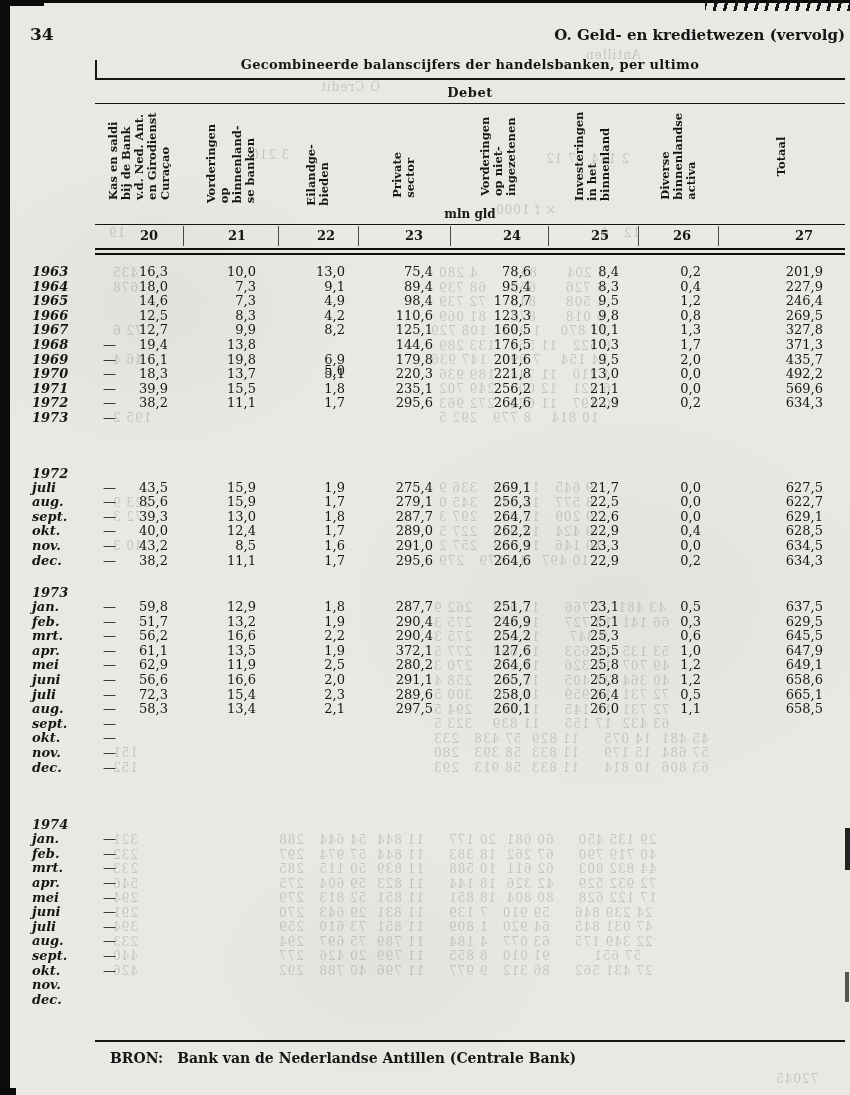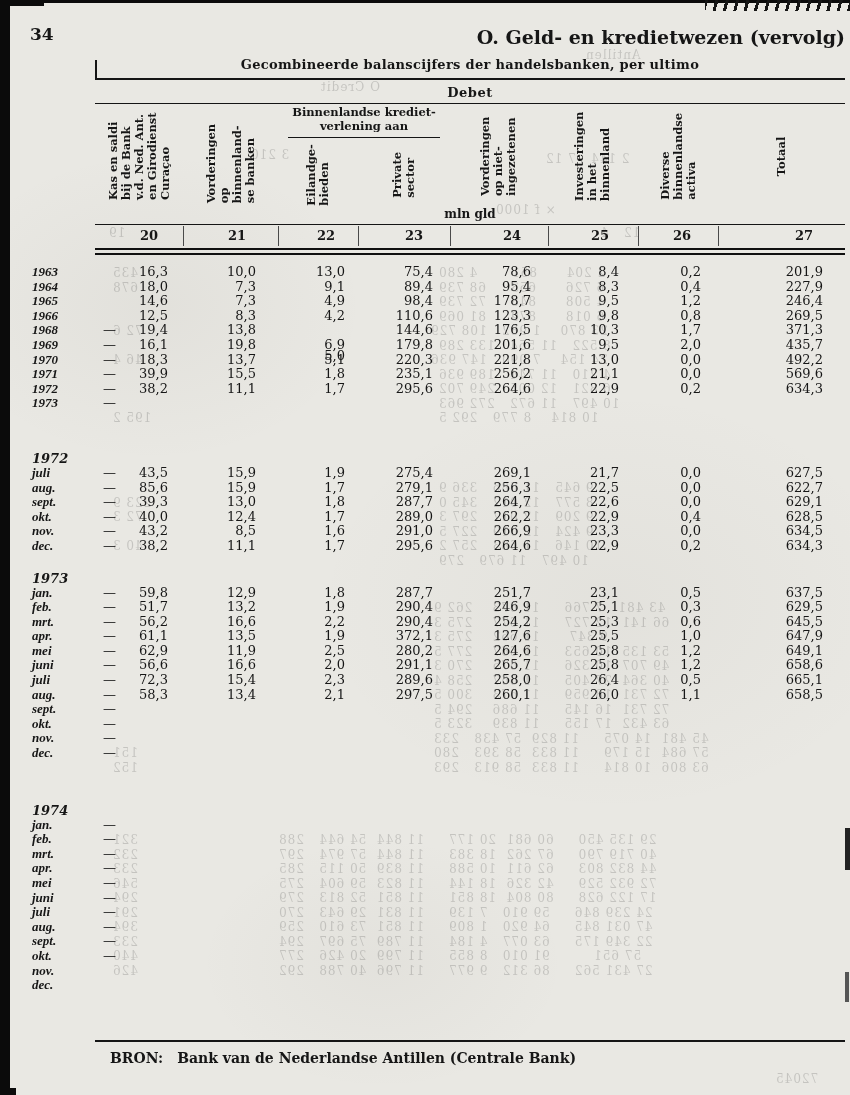--- a/index.html
+++ b/index.html
@@ -19,21 +19,21 @@
   .edge-top{left:0;top:0;width:850px;height:2.5px;background:#0b0b0b;}
   .corner-tl{left:0;top:0;width:44px;height:6px;background:#0b0b0b;}
   .corner-tr{right:0;top:0;width:145px;height:11px;
     background:repeating-linear-gradient(105deg,#151515 0 3px,transparent 3px 10px);}
   .mark-r1{right:0;top:828px;width:5px;height:42px;background:#222;}
   .mark-r2{right:1px;top:972px;width:4px;height:30px;background:#555;}
   .corner-bl{left:0;bottom:0;width:16px;height:7px;background:#0b0b0b;}
 
   
   .page-number{top:24px;left:30px;font-size:17px;font-weight:700;}
-  .header-right{top:26px;right:5px;font-size:19px;font-weight:700;}
+  .header-right{top:26px;right:5px;font-size:15px;font-weight:700;}
 
   
   .t-title{top:57px;left:95px;width:750px;text-align:center;font-size:13px;font-weight:700;letter-spacing:0.3px;}
   .t-debet{top:85px;left:95px;width:750px;text-align:center;font-size:13px;font-weight:700;letter-spacing:0.5px;}
   .t-unit{top:207px;left:95px;width:750px;text-align:center;font-size:12px;font-weight:700;}
   .rule{background:#151515;}
   #rule-title{top:78px;left:95px;width:750px;height:1.5px;}
   #rule-debet{top:103px;left:95px;width:750px;height:1.3px;}
   #rule-unit{top:224px;left:95px;width:750px;height:1.2px;}
   #rule-bron{top:1040px;left:95px;width:750px;height:1.6px;}
@@ -53,21 +53,21 @@
   .double-rule{top:248px;left:95px;width:750px;height:3px;border-top:2px solid #101010;border-bottom:2px solid #101010;}
 
   
   #rows{top:262px;left:30px;width:815px;}
   .blklabel{height:15px;line-height:15px;font-size:13px;font-weight:700;font-style:italic;padding-left:2px;}
   .block-0{margin-top:3px;}
   .block-1{margin-top:40px;}
   .block-2{margin-top:17px;}
   .block-3{margin-top:42px;}
   .drow{display:flex;height:14.6px;line-height:14.6px;font-size:13px;}
-  .rlabel{width:65px;font-weight:700;font-style:italic;padding-left:2px;box-sizing:border-box;font-family:Liberation Serif, serif;}
+  .rlabel{width:65px;font-weight:700;font-style:italic;padding-left:2px;box-sizing:border-box;}
   .vcell{text-align:right;position:relative;box-sizing:border-box;}
   .dash{position:absolute;left:8px;top:0;}
 
   
   .bron{top:1050px;left:110px;font-size:14px;font-weight:700;}
   .bron .src-text{margin-left:14px;}
 
   
   #ghosts{top:0;left:0;width:850px;height:1095px;pointer-events:none;z-index:1;}
   .ghost{position:absolute;transform:scaleX(-1);color:#3a3a3a;opacity:0.20;font-size:12px;
@@ -158,25 +158,20 @@
 <div class="abs fg page-number">34</div>
 <div class="abs fg header-right">O. Geld- en kredietwezen (vervolg)</div>
 
 <div class="abs fg t-title">Gecombineerde balanscijfers der handelsbanken, per ultimo</div>
 <div class="abs fg rule" id="rule-title"></div>
 <div class="abs fg tick-left"></div>
 <div class="abs fg t-debet">Debet</div>
 <div class="abs fg rule" id="rule-debet"></div>
 
 <div class="abs fg col-headers" id="colHeaders">
-  <div class="group-header">
-    <div class="gh-text">Binnenlandse krediet-
-verlening aan</div>
-    <div class="gh-rule"></div>
-  </div>
 <div class="hcell" style="left: 0px; width: 88px;">
       <div class="rot">Kas en saldi
 bij de Bank
 v.d. Ned. Ant.
 en Girodienst
 Curaçao</div>
     </div>
     <div class="hcell" style="left: 88px; width: 95px;">
       <div class="rot">Vorderingen
 op binnenland-
@@ -265,20 +260,31 @@
         <div class="vcell" style="width: 88px; padding-right: 15px;"><span>12,5</span></div>
         <div class="vcell" style="width: 95px; padding-right: 22px;"><span>8,3</span></div>
         <div class="vcell" style="width: 80px; padding-right: 13px;"><span>4,2</span></div>
         <div class="vcell" style="width: 92px; padding-right: 17px;"><span>110,6</span></div>
         <div class="vcell" style="width: 98px; padding-right: 17px;"><span>123,3</span></div>
         <div class="vcell" style="width: 90px; padding-right: 19px;"><span>9,8</span></div>
         <div class="vcell" style="width: 80px; padding-right: 17px;"><span>0,8</span></div>
         <div class="vcell" style="width: 127px; padding-right: 22px;"><span>269,5</span></div>
       </div>
       <div class="drow">
+        <div class="rlabel">1967</div>
+        <div class="vcell" style="width: 88px; padding-right: 15px;"><span>12,7</span></div>
+        <div class="vcell" style="width: 95px; padding-right: 22px;"><span>9,9</span></div>
+        <div class="vcell" style="width: 80px; padding-right: 13px;"><span>8,2</span></div>
+        <div class="vcell" style="width: 92px; padding-right: 17px;"><span>125,1</span></div>
+        <div class="vcell" style="width: 98px; padding-right: 17px;"><span>160,5</span></div>
+        <div class="vcell" style="width: 90px; padding-right: 19px;"><span>10,1</span></div>
+        <div class="vcell" style="width: 80px; padding-right: 17px;"><span>1,3</span></div>
+        <div class="vcell" style="width: 127px; padding-right: 22px;"><span>327,8</span></div>
+      </div>
+      <div class="drow">
         <div class="rlabel">1968</div>
         <div class="vcell" style="width: 88px; padding-right: 15px;"><span class="dash">—</span><span>19,4</span></div>
         <div class="vcell" style="width: 95px; padding-right: 22px;"><span>13,8</span></div>
         <div class="vcell" style="width: 80px; padding-right: 13px; margin-top: 26px;"><span>5,0</span></div>
         <div class="vcell" style="width: 92px; padding-right: 17px;"><span>144,6</span></div>
         <div class="vcell" style="width: 98px; padding-right: 17px;"><span>176,5</span></div>
         <div class="vcell" style="width: 90px; padding-right: 19px;"><span>10,3</span></div>
         <div class="vcell" style="width: 80px; padding-right: 17px;"><span>1,7</span></div>
         <div class="vcell" style="width: 127px; padding-right: 22px;"><span>371,3</span></div>
       </div>

